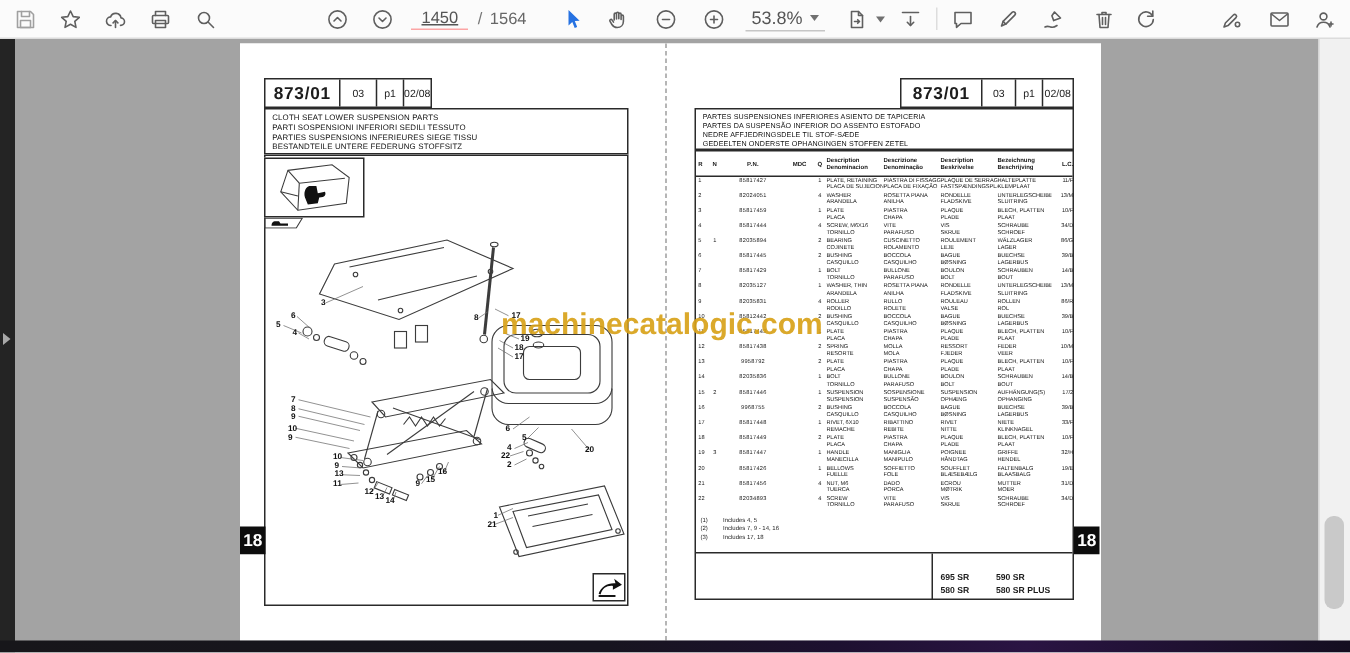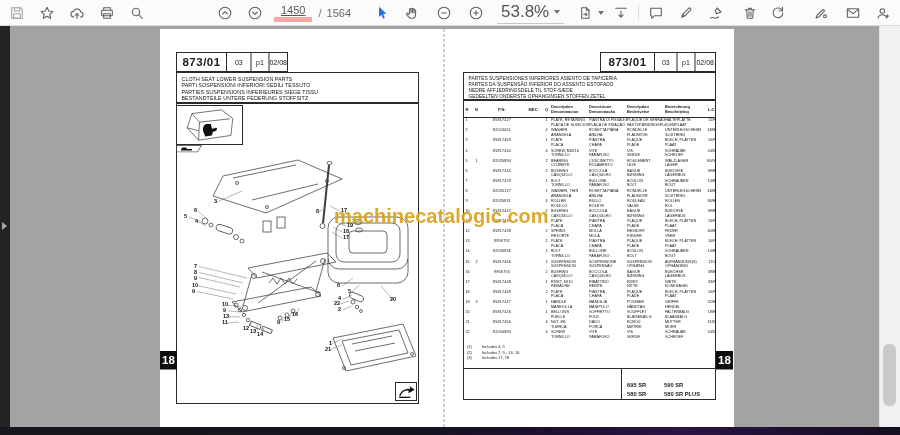--- a/index.html
+++ b/index.html
@@ -7,25 +7,25 @@
        font-family:"Liberation Sans","DejaVu Sans",sans-serif;}
   
   .toolbar{position:absolute;left:0;top:0;width:900px;height:26px;background:#fbfbfb;
            border-bottom:1px solid #dcdcdc;display:flex;align-items:center;box-sizing:border-box;}
   .tbtn{background:none;border:none;padding:0;margin:0;width:22px;height:22px;display:flex;
         align-items:center;justify-content:center;cursor:default;}
   .ic{width:16px;height:16px;stroke:#5f5f5f;fill:none;stroke-width:1.6;stroke-linecap:round;stroke-linejoin:round;}
   .ic.dim{stroke:#a0a0a0;}
   .sep{width:1px;height:15px;background:#ddd;margin:0 6px;}
   .pg-group{display:flex;align-items:center;font-size:11px;color:#666;margin-left:8px;}
-  .pg-box{border-bottom:5px solid #fca5a5;padding:0 7px 1px;color:#555;text-decoration:underline;}
+  .pg-box{border-bottom:1px solid #fca5a5;padding:0 7px 1px;color:#555;text-decoration:underline;}
   .pg-total{margin-left:5px;color:#666;}
   .pg-sep{margin-left:6px;color:#777;}
   .zoom-box{display:flex;align-items:center;border-bottom:1px solid #c6c6c6;padding:0 4px 1px;
-            font-size:17px;color:#555;margin-left:10px;}
+            font-size:12px;color:#555;margin-left:10px;}
   .caret{width:0;height:0;border-left:3px solid transparent;border-right:3px solid transparent;
          border-top:4px solid #707070;margin-left:5px;}
   .right-group{margin-left:auto;display:flex;align-items:center;margin-right:6px;}
   
   .docarea{position:absolute;left:0;top:26px;width:900px;height:409px;background:#a3a3a3;overflow:hidden;}
   .left-strip{position:absolute;left:0;top:0;width:10px;height:409px;background:#242424;}
   .panel-arrow{position:absolute;left:2px;top:196px;width:0;height:0;
                border-top:4px solid transparent;border-bottom:4px solid transparent;border-left:5px solid #a8a8a8;}
   .vscroll{position:absolute;right:0;top:0;width:20px;height:409px;background:#f1f1f1;border-left:1px solid #e0e0e0;}
   .vthumb{position:absolute;left:3px;top:318px;width:13px;height:62px;background:#c9c9c9;border-radius:6px;}

